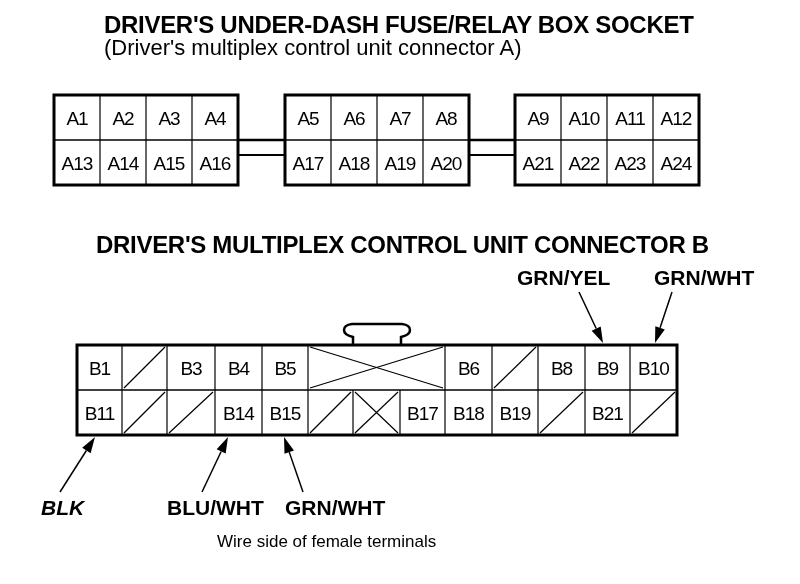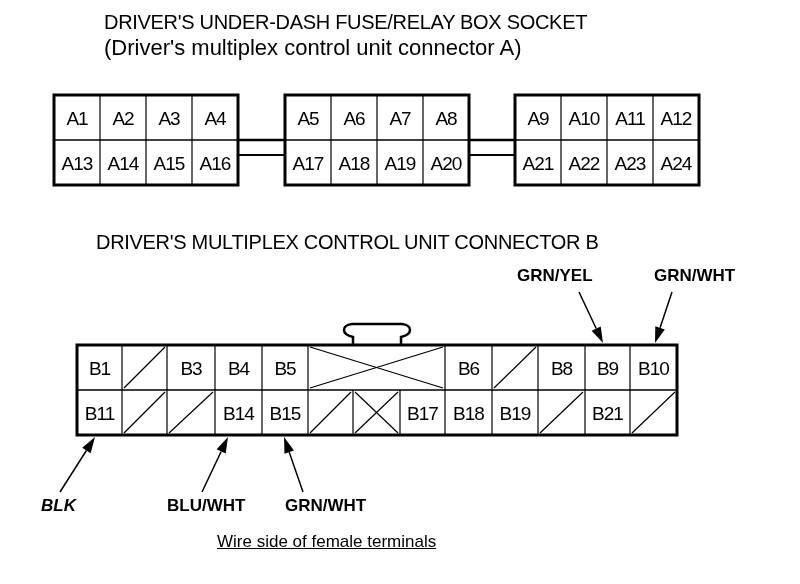--- a/index.html
+++ b/index.html
@@ -1,20 +1,20 @@
 <!DOCTYPE html>
 <html><head>
 <meta charset="utf-8">
 <style>
   html, body { margin: 0; padding: 0; background: #ffffff; }
   body { width: 800px; height: 584px; position: relative; overflow: hidden; font-family: "Liberation Sans", sans-serif; color: #000; }
-  .title { position: absolute; font-weight: normal; font-size: 20px; letter-spacing: -0.3px; white-space: nowrap; }
+  .title { position: absolute; font-weight: bold; font-size: 24px; letter-spacing: -0.3px; white-space: nowrap; }
   .subtitle { position: absolute; font-size: 22px; white-space: nowrap; }
-  .wire { position: absolute; font-weight: bold; font-size: 17px; white-space: nowrap; }
-  .caption { position: absolute; font-size: 17px; white-space: nowrap; text-decoration: underline; }
+  .wire { position: absolute; font-weight: bold; font-size: 21px; white-space: nowrap; }
+  .caption { position: absolute; font-size: 17px; white-space: nowrap; }
   svg { position: absolute; left: 0; top: 0; }
   svg text { font-family: "Liberation Sans", sans-serif; font-size: 19px; fill: #000; letter-spacing: -1px; }
 </style>
 </head>
 <body>
 
 <div class="title" style="left:104px; top:11px;">DRIVER'S UNDER-DASH FUSE/RELAY BOX SOCKET</div>
 <div class="subtitle" style="left:104px; top:35px;">(Driver's multiplex control unit connector A)</div>
 
 <div class="title" style="left:96px; top:231px;">DRIVER'S MULTIPLEX CONTROL UNIT CONNECTOR B</div>

